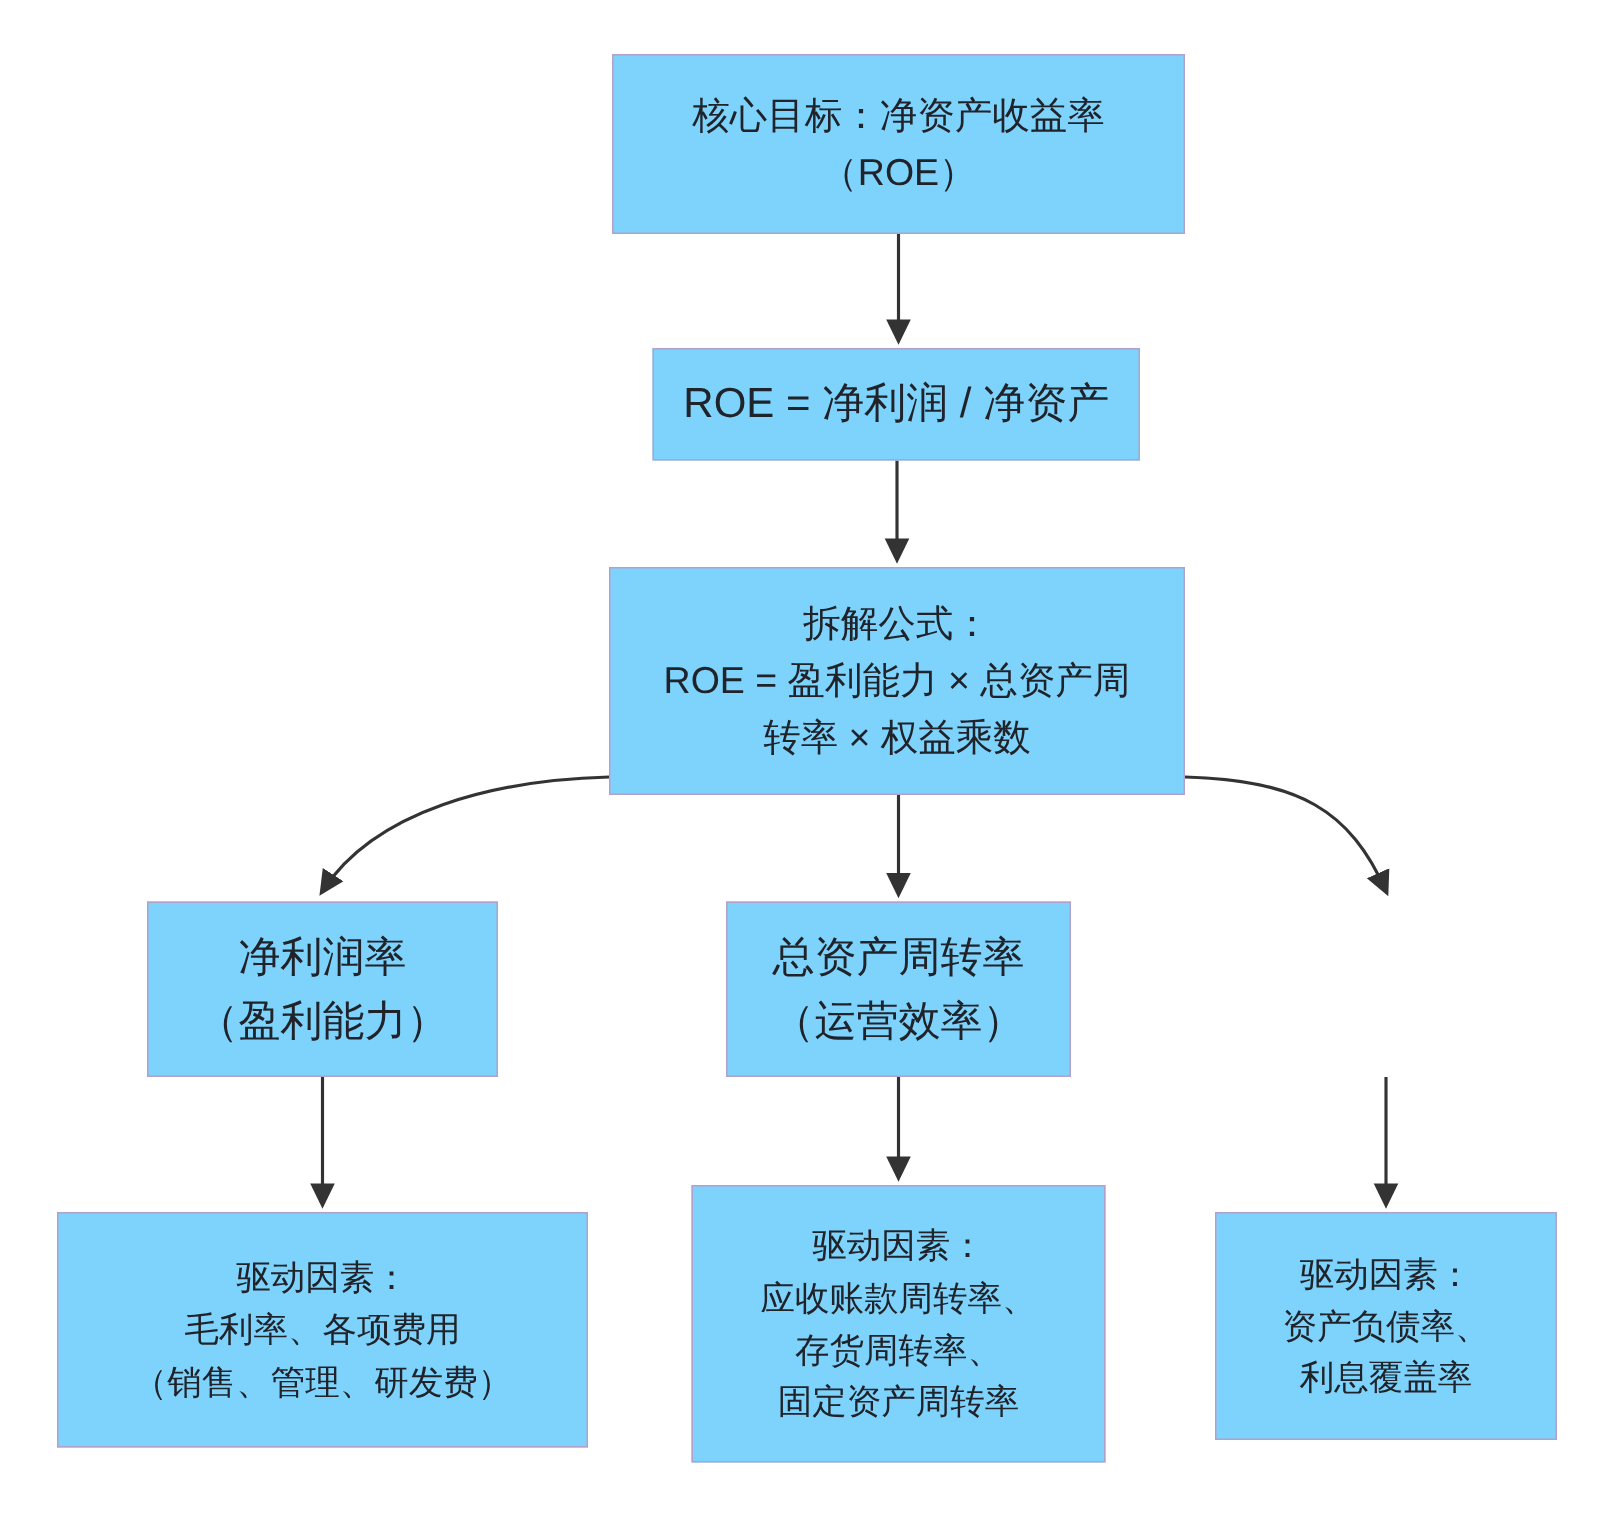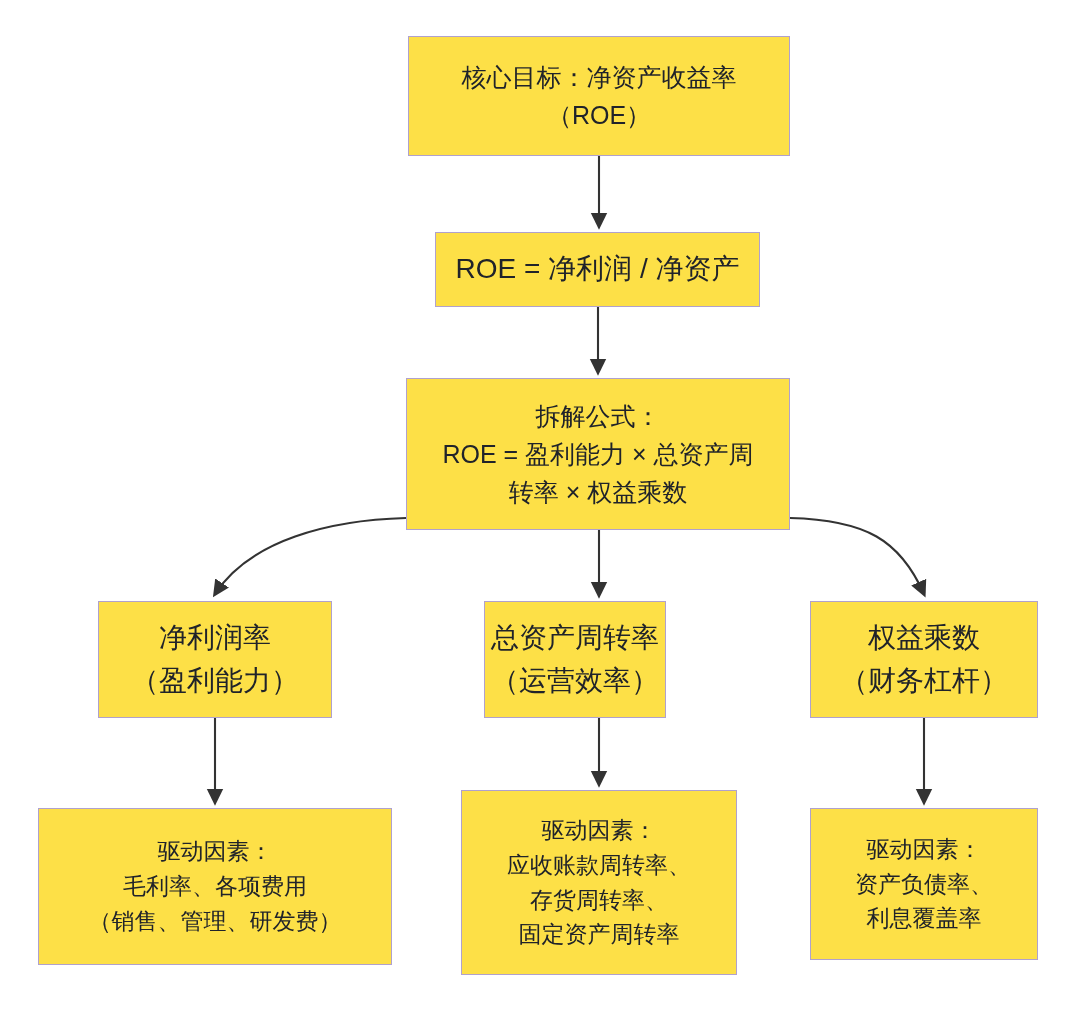--- a/index.html
+++ b/index.html
@@ -22,21 +22,21 @@
     position: absolute;
     left: 0;
     top: 0;
     width: 1080px;
     height: 1018px;
     pointer-events: none;
   }
   .node {
     position: absolute;
     box-sizing: border-box;
-    background: #fde047;
+    background: #7dd3fc;
     border: 1.6px solid #b0a1cd;
     display: flex;
     align-items: center;
     justify-content: center;
     text-align: center;
     color: #20232a;
     line-height: 1.52;
     white-space: pre-line;
     z-index: 2;
   }
@@ -96,29 +96,25 @@
     <span class="node-text">拆解公式：
 ROE = 盈利能力 × 总资产周
 转率 × 权益乘数</span>
   </div>
 
   <div class="node tier-mid" style="left:98px; top:601px; width:234px; height:117px;">
     <span class="node-text">净利润率
 （盈利能力）</span>
   </div>
 
-  <div class="node tier-mid" style="left:484px; top:601px; width:182px; height:117px;">
+  <div class="node tier-mid" style="left:484px; top:601px; width:230px; height:117px;">
     <span class="node-text">总资产周转率
 （运营效率）</span>
   </div>
 
-  <div class="node tier-mid" style="left:810px; top:601px; width:228px; height:117px;">
-    <span class="node-text">权益乘数
-（财务杠杆）</span>
-  </div>
 
   <div class="node tier-leaf" style="left:38px; top:808px; width:354px; height:157px;">
     <span class="node-text">驱动因素：
 毛利率、各项费用
 （销售、管理、研发费）</span>
   </div>
 
   <div class="node tier-leaf" style="left:461px; top:790px; width:276px; height:185px;">
     <span class="node-text">驱动因素：
 应收账款周转率、

